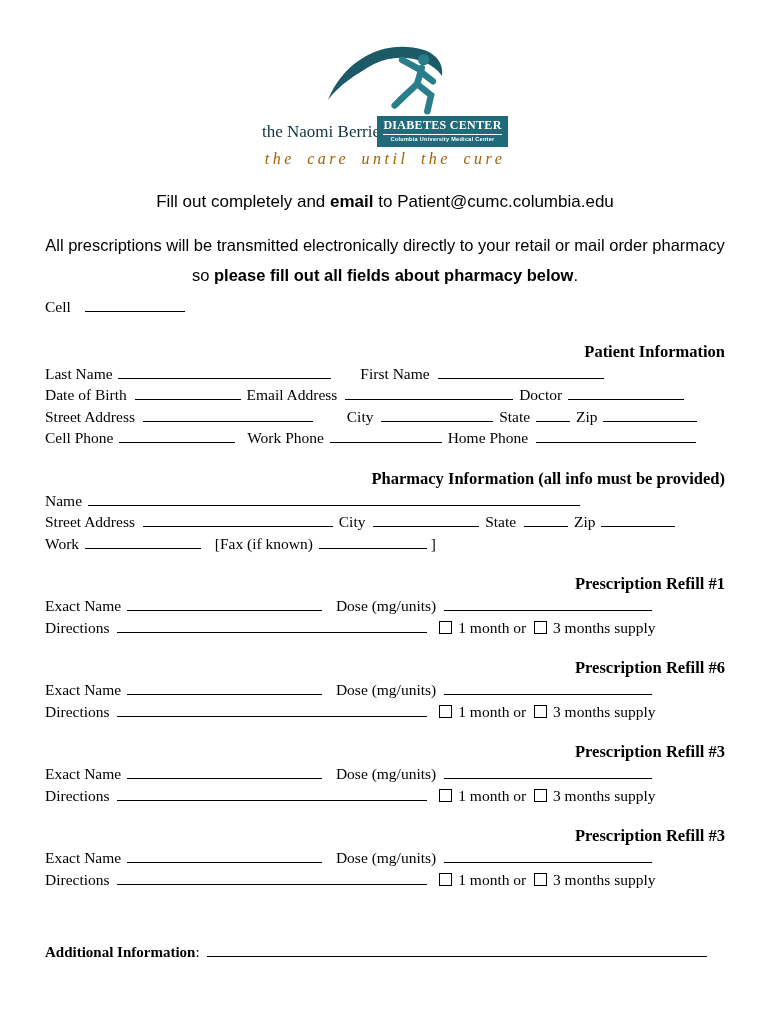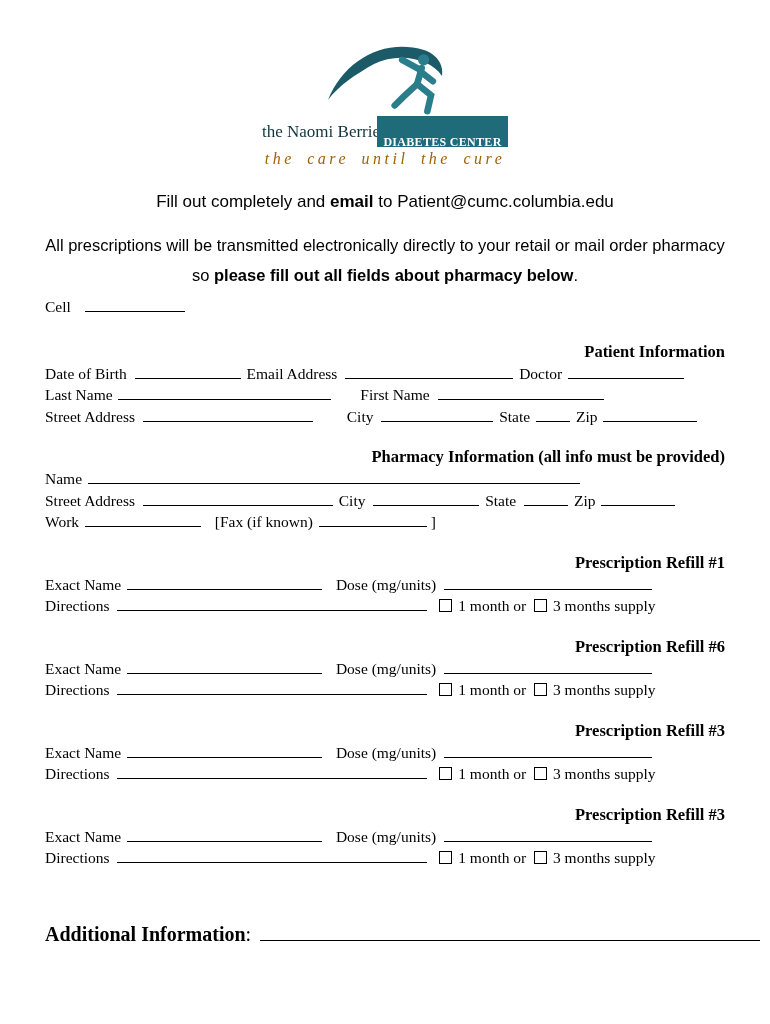--- a/index.html
+++ b/index.html
@@ -12,21 +12,21 @@
 
   
   .logo-wrap { position: relative; width: 246px; height: 134px; margin: 36px auto 0; }
   .logo-swoosh { position: absolute; left: 62px; top: 2px; width: 126px; height: 64px; }
   .logo-runner { position: absolute; left: 128px; top: 16px; width: 56px; height: 66px; }
   .logo-textrow { position: absolute; left: 0; top: 80px; width: 246px; display: flex; align-items: stretch; }
   .logo-name {
     width: 115px; font-size: 17px; color: #12343d; display: flex;
     align-items: flex-end; padding-bottom: 5px; white-space: nowrap;
   }
-  .logo-box { width: 131px; height: 31px; background: #206b7a; color: #fff; text-align: center; padding-top: 20px; }
+  .logo-box { width: 131px; height: 31px; background: #206b7a; color: #fff; text-align: center; padding-top: 3px; }
   .logo-box-l1 { font-size: 12px; font-weight: bold; letter-spacing: 0.3px; line-height: 13px; font-family: "Liberation Serif", serif; }
   .logo-box-div { border-top: 1px solid #fff; margin: 2px 6px 1px; }
   .logo-box-l2 { font-size: 5.5px; font-weight: bold; font-family: "Liberation Sans", sans-serif; letter-spacing: 0.3px; }
   .logo-tagline {
     position: absolute; left: -10px; top: 114px; width: 266px; text-align: center;
     font-style: italic; font-size: 16px; letter-spacing: 3.5px; word-spacing: 5px;
     color: #a16207; white-space: nowrap;
   }
 
   
@@ -49,21 +49,21 @@
     display: inline-block; height: 1em; border-bottom: 1.2px solid #000;
     vertical-align: baseline; margin-left: 2px;
   }
   .section-h { font-size: 16.5px; font-weight: bold; margin: 20px 0 1px; text-align: right; }
   .section-h.first { margin-top: 24px; }
   .cb {
     display: inline-block; width: 13px; height: 13px; border: 1.2px solid #000;
     vertical-align: -1px; background: #fff;
   }
   .date-row { margin-top: 6px; }
-  .add-row { margin-top: 52px; font-size: 20px; }
+  .add-row { margin-top: 52px; font-size: 15px; }
   .add-label { font-weight: bold; }
   .ml4 { margin-left: 4px; } .ml8 { margin-left: 8px; } .ml10 { margin-left: 10px; }
   .ml25 { margin-left: 25px; } .ml30 { margin-left: 30px; } .ml2 { margin-left: 2px; }
 </style>
 </head>
 <body>
 
 <div class="page">
 
   <div class="logo-wrap">
@@ -99,46 +99,54 @@
   <div class="content">
 
     <div class="row date-row">
       <span>Cell</span>
       <span class="line ml10" style="width:100px"></span>
     </div>
 
     <div class="section-h first">Patient Information</div>
 
     <div class="row">
+      <span>Last Name</span>
+      <span class="line" style="width:213px"></span>
+      <span class="ml25">First Name</span>
+      <span class="line ml4" style="width:166px"></span>
+    </div>
+
+    <div class="row">
       <span>Date of Birth</span>
       <span class="line ml4" style="width:106px"></span>
       <span class="ml2">Email Address</span>
       <span class="line ml4" style="width:168px"></span>
       <span class="ml2">Doctor</span>
       <span class="line" style="width:116px"></span>
-    </div>
-
-    <div class="row">
-      <span>Last Name</span>
-      <span class="line" style="width:213px"></span>
-      <span class="ml25">First Name</span>
-      <span class="line ml4" style="width:166px"></span>
     </div>
 
     <div class="row">
       <span>Street Address</span>
       <span class="line ml4" style="width:170px"></span>
       <span class="ml30">City</span>
       <span class="line ml4" style="width:112px"></span>
       <span class="ml2">State</span>
       <span class="line" style="width:34px"></span>
       <span class="ml2">Zip</span>
       <span class="line" style="width:94px"></span>
     </div>
 
+    <div class="row">
+      <span>Cell Phone</span>
+      <span class="line" style="width:116px"></span>
+      <span class="ml8">Work Phone</span>
+      <span class="line" style="width:112px"></span>
+      <span class="ml2">Home Phone</span>
+      <span class="line ml4" style="width:160px"></span>
+    </div>
 
     <div class="section-h">Pharmacy Information (all info must be provided)</div>
 
     <div class="row">
       <span>Name</span>
       <span class="line" style="width:492px"></span>
     </div>
 
     <div class="row">
       <span>Street Address</span>

